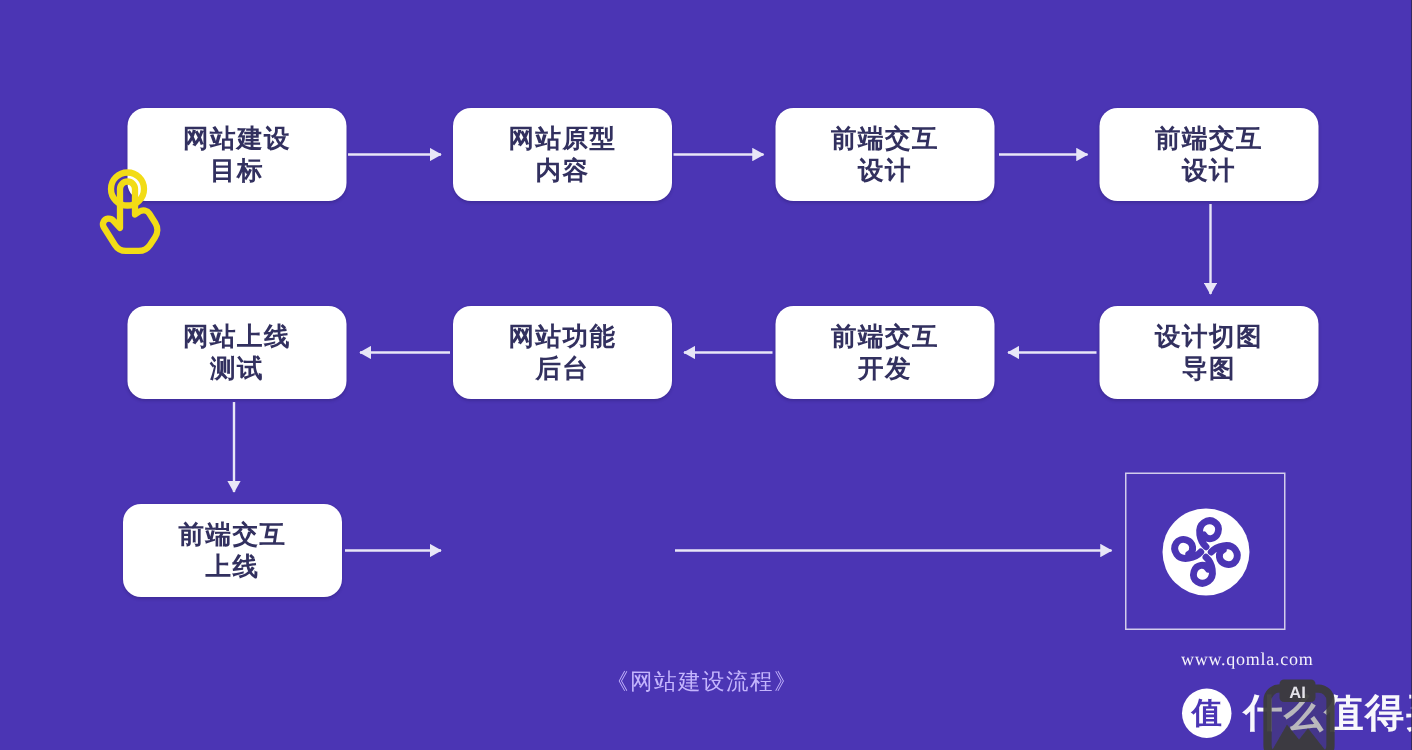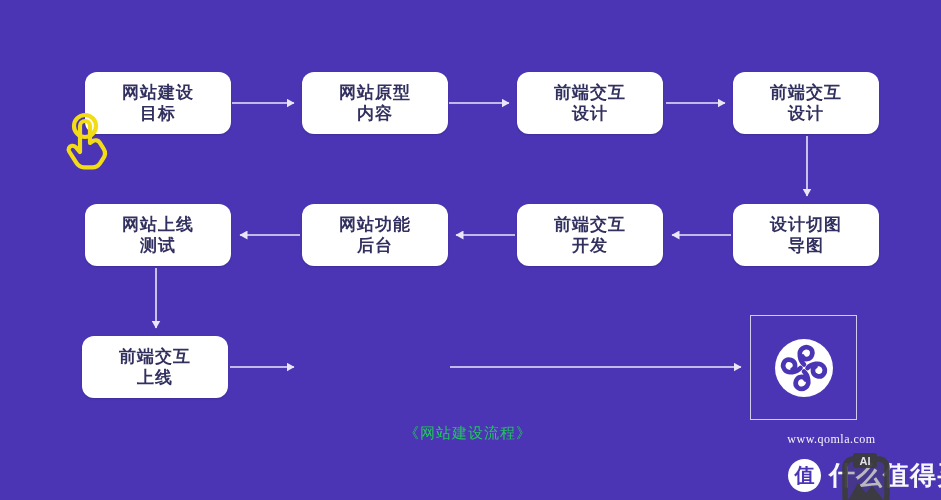--- a/index.html
+++ b/index.html
@@ -51,24 +51,24 @@
     left: 778px; top: 432px;
     width: 107px;
     text-align: center;
     color: rgba(255,255,255,0.95);
     font-size: 12px;
     letter-spacing: 0.5px;
     font-family: Liberation Serif, serif;
   }
   .caption {
     position: absolute;
-    left: 368px; top: 424px;
+    left: 368px; top: 445px;
     width: 200px;
     text-align: center;
-    color: #22c55e;
+    color: #c4b5fd;
     font-size: 15px;
     letter-spacing: 1px;
   }
   .cursor {
     position: absolute;
     left: 58px; top: 110px;
     z-index: 4;
   }
   .watermark {
     position: absolute;

